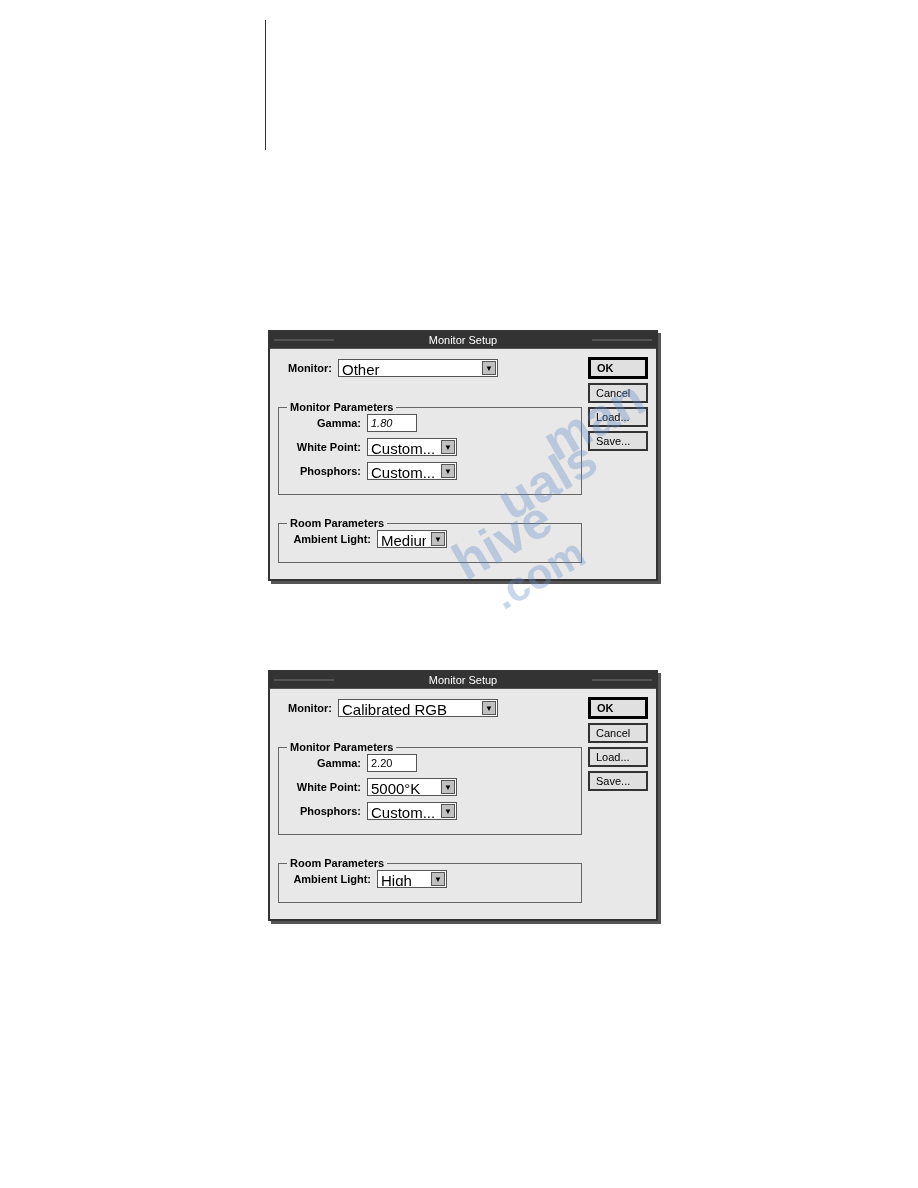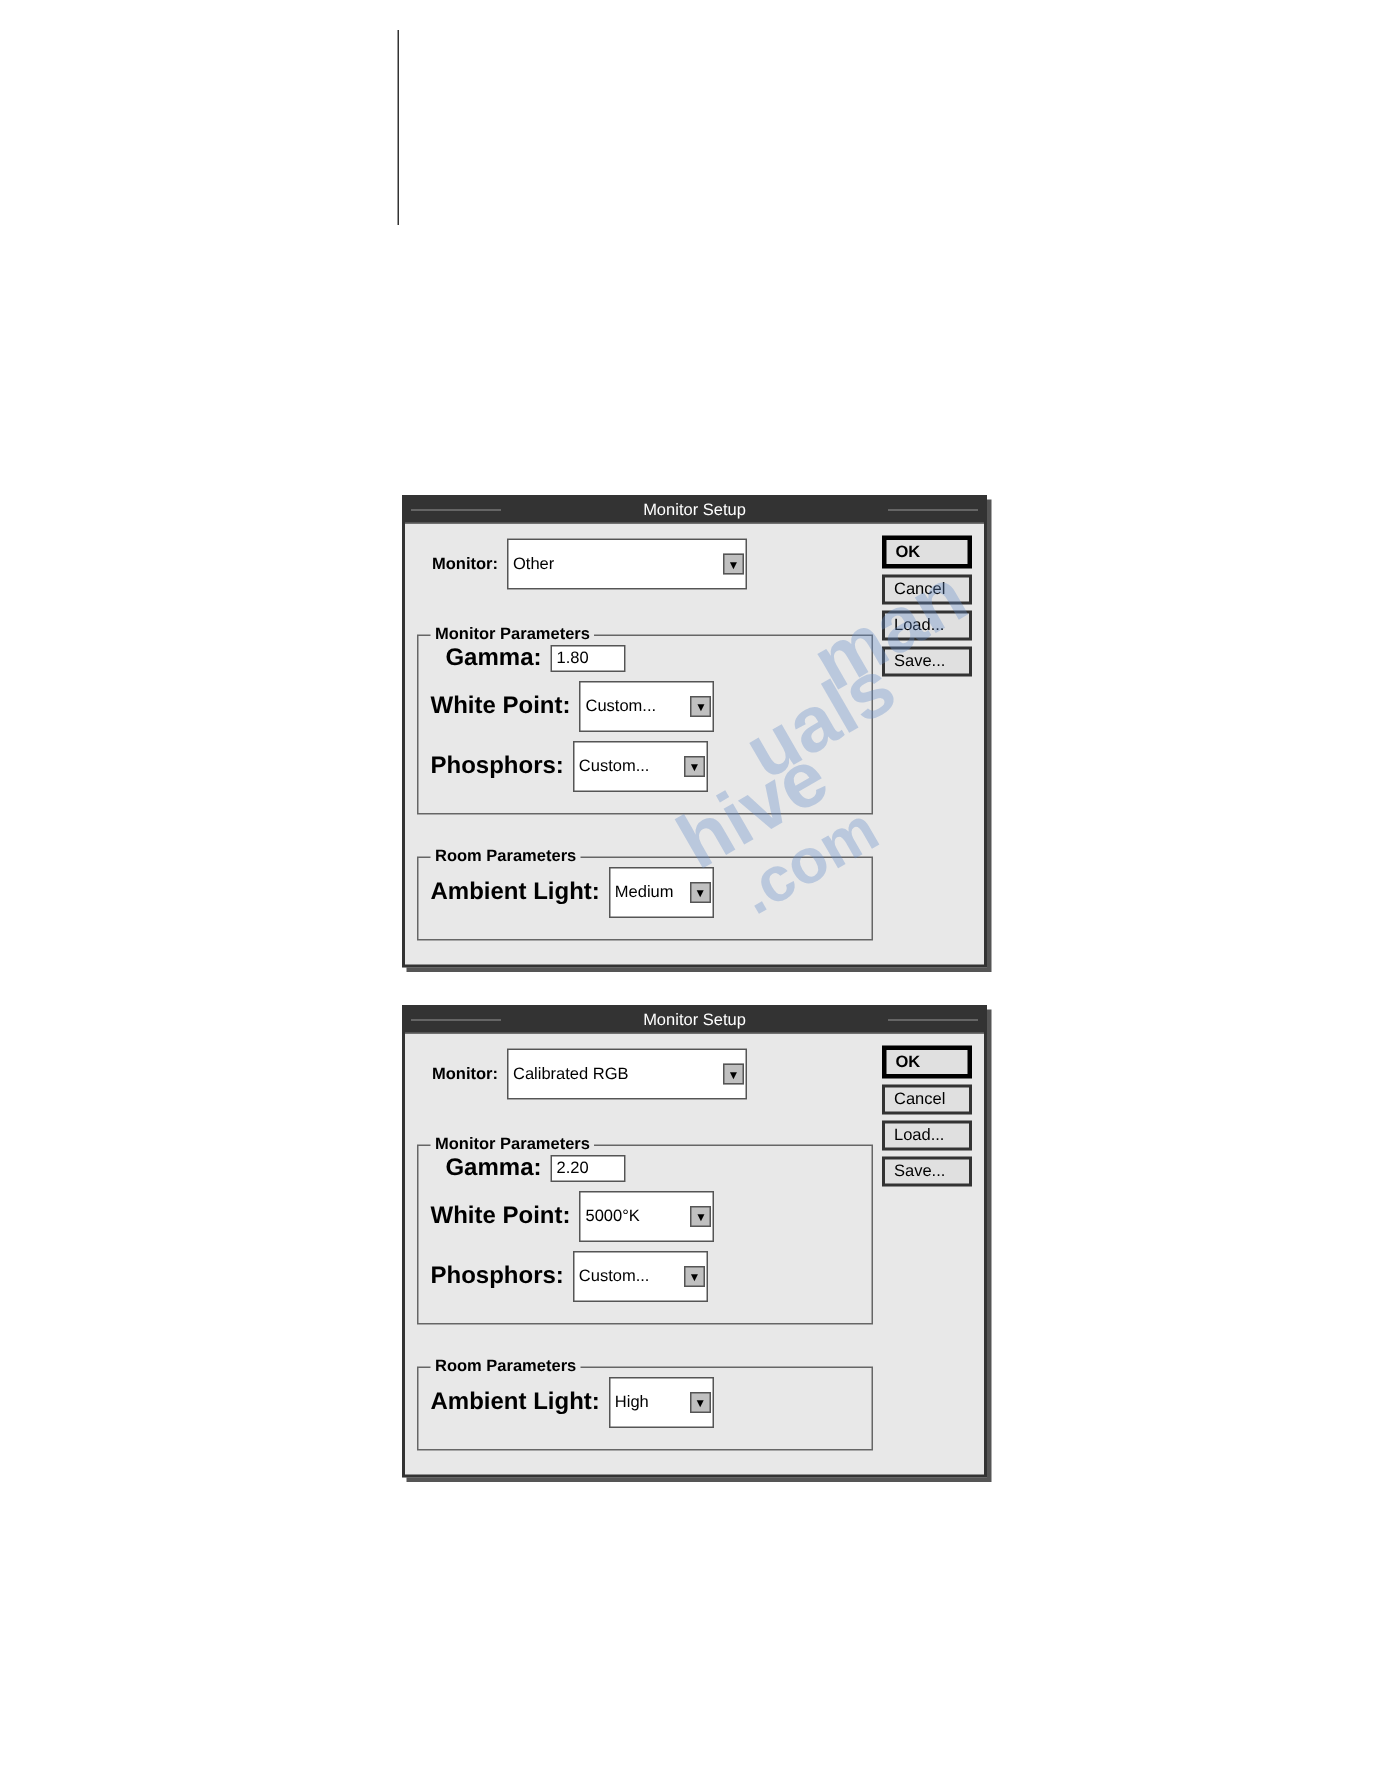--- a/index.html
+++ b/index.html
@@ -117,21 +117,21 @@
     .dialog-row {
       display: flex;
       align-items: center;
       margin-bottom: 6px;
     }
 
     .dialog-label {
       min-width: 80px;
       text-align: right;
       padding-right: 6px;
-      font-size: 16px;
+      font-size: 11px;
       font-weight: bold;
     }
 
     .fieldset-group {
       border: 1px solid #666;
       padding: 6px 8px 8px 8px;
       margin-bottom: 8px;
       position: relative;
       margin-top: 28px;
     }
@@ -157,22 +157,22 @@
     .select-wrapper {
       position: relative;
       display: inline-flex;
       align-items: center;
     }
 
     .select-wrapper select {
       border: 1px solid #555;
       background: white;
       padding: 1px 20px 1px 3px;
-      font-size: 11px;
-      height: 34px;
+      font-size: 15px;
+      height: 18px;
       appearance: none;
       -webkit-appearance: none;
       cursor: pointer;
     }
 
     .select-arrow {
       position: absolute;
       right: 2px;
       top: 50%;
       transform: translateY(-50%);
@@ -260,21 +260,21 @@
             </select>
             <div class="select-arrow">▼</div>
           </div>
         </div>
 
         <div class="fieldset-group">
           <span class="fieldset-legend">Monitor Parameters</span>
 
           <div class="dialog-row">
             <span class="dialog-label">Gamma:</span>
-            <input type="text" class="dialog-input" style="width: 50px;" value="1.80">
+            <input type="text" class="dialog-input" style="width: 50px; font-style: italic;" value="1.80">
           </div>
 
           <div class="dialog-row">
             <span class="dialog-label">White Point:</span>
             <div class="select-wrapper">
               <select style="width:90px;">
                 <option>Custom...</option>
                 <option>5000°K</option>
                 <option>6500°K</option>
                 <option>9300°K</option>

